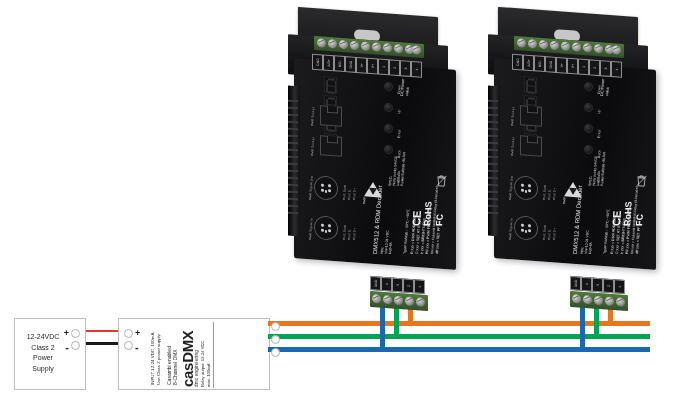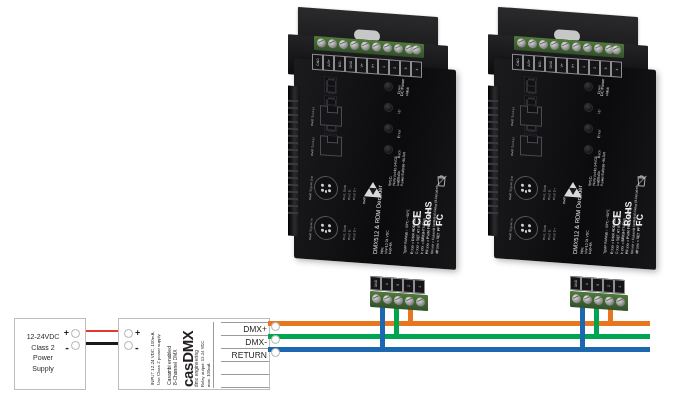--- a/index.html
+++ b/index.html
@@ -168,31 +168,20 @@
     <div class="vtext" style="left:54px;top:66px;font-size:5px;">8-Channel DMX</div>
 
     <div class="brand">casDMX</div>
     <div class="brand-sub">dmx engineering</div>
 
     <div class="vtext" style="left:82px;top:68px;font-size:4.2px;">Relay output: 12-24 VDC</div>
     <div class="vtext" style="left:88px;top:68px;font-size:4.2px;">max. 100mA</div>
 
     <div class="vsep"></div>
 
-    <div class="outbox">
-      <div class="outrow" style="top:0px;"></div>
-      <div class="outlabel" style="top:3px;">DMX+</div>
-      <div class="outrow" style="top:13px;"></div>
-      <div class="outlabel" style="top:16px;">DMX-</div>
-      <div class="outrow" style="top:26px;"></div>
-      <div class="outlabel" style="top:29px;">RETURN</div>
-      <div class="outrow" style="top:39px;"></div>
-      <div class="outrow" style="top:52px;"></div>
-      <div class="outrow" style="top:65px;"></div>
-    </div>
 
     <div class="outterm" style="top:3px;"></div>
     <div class="outterm" style="top:16px;"></div>
     <div class="outterm" style="top:29px;"></div>
   </div>
 
   <div class="wire wh" style="left:268px;top:321px;width:382px;background:#e8761e;"></div>
   <div class="wire wh" style="left:268px;top:334px;width:382px;background:#00a551;"></div>
   <div class="wire wh" style="left:268px;top:347px;width:382px;background:#1c68b0;"></div>
 

